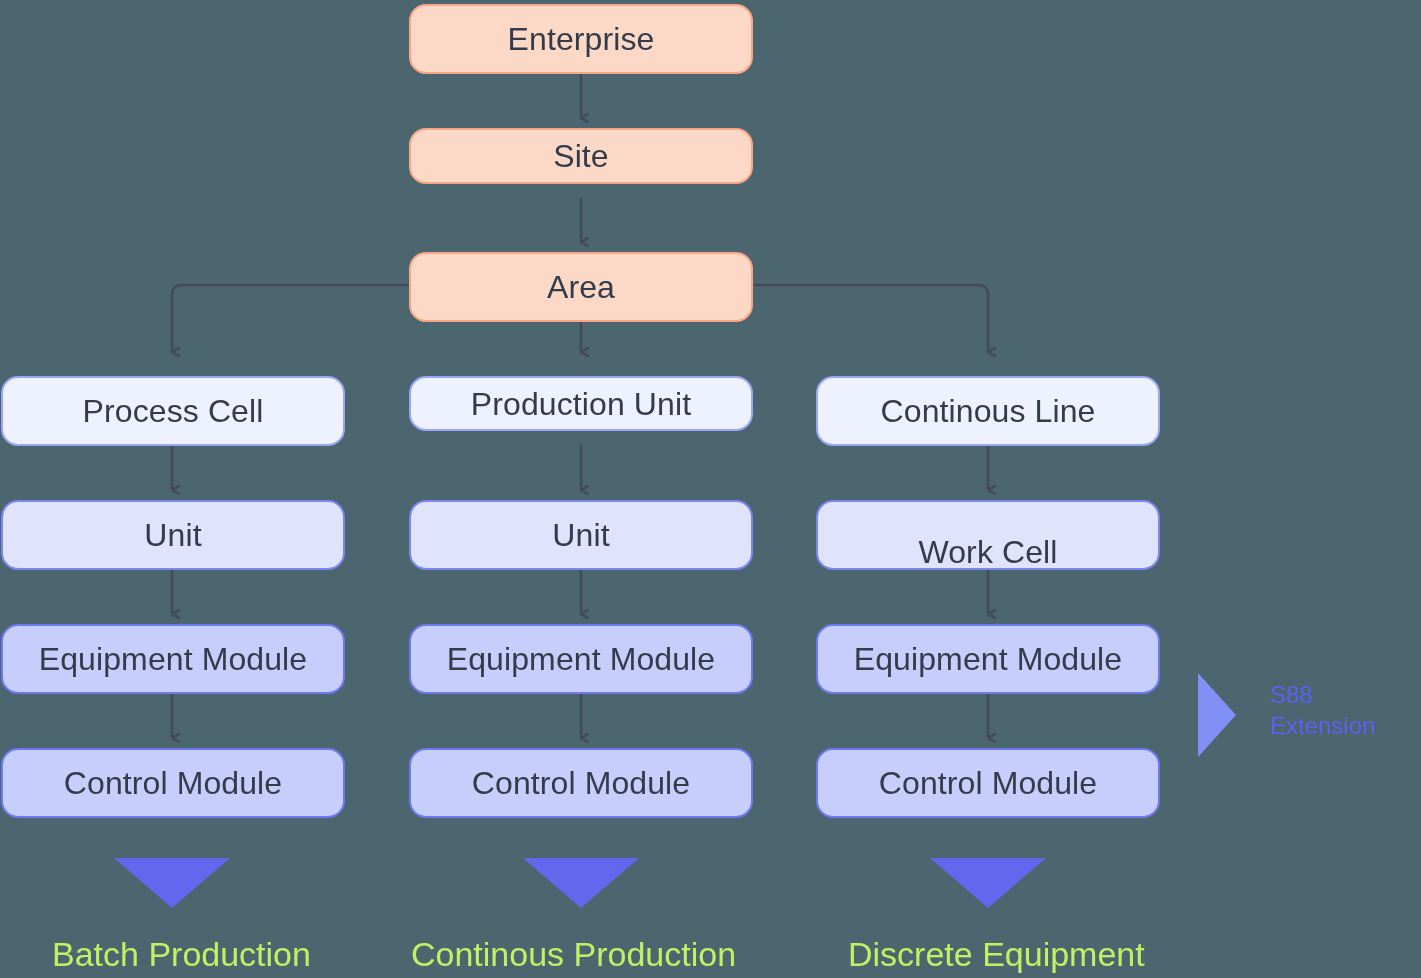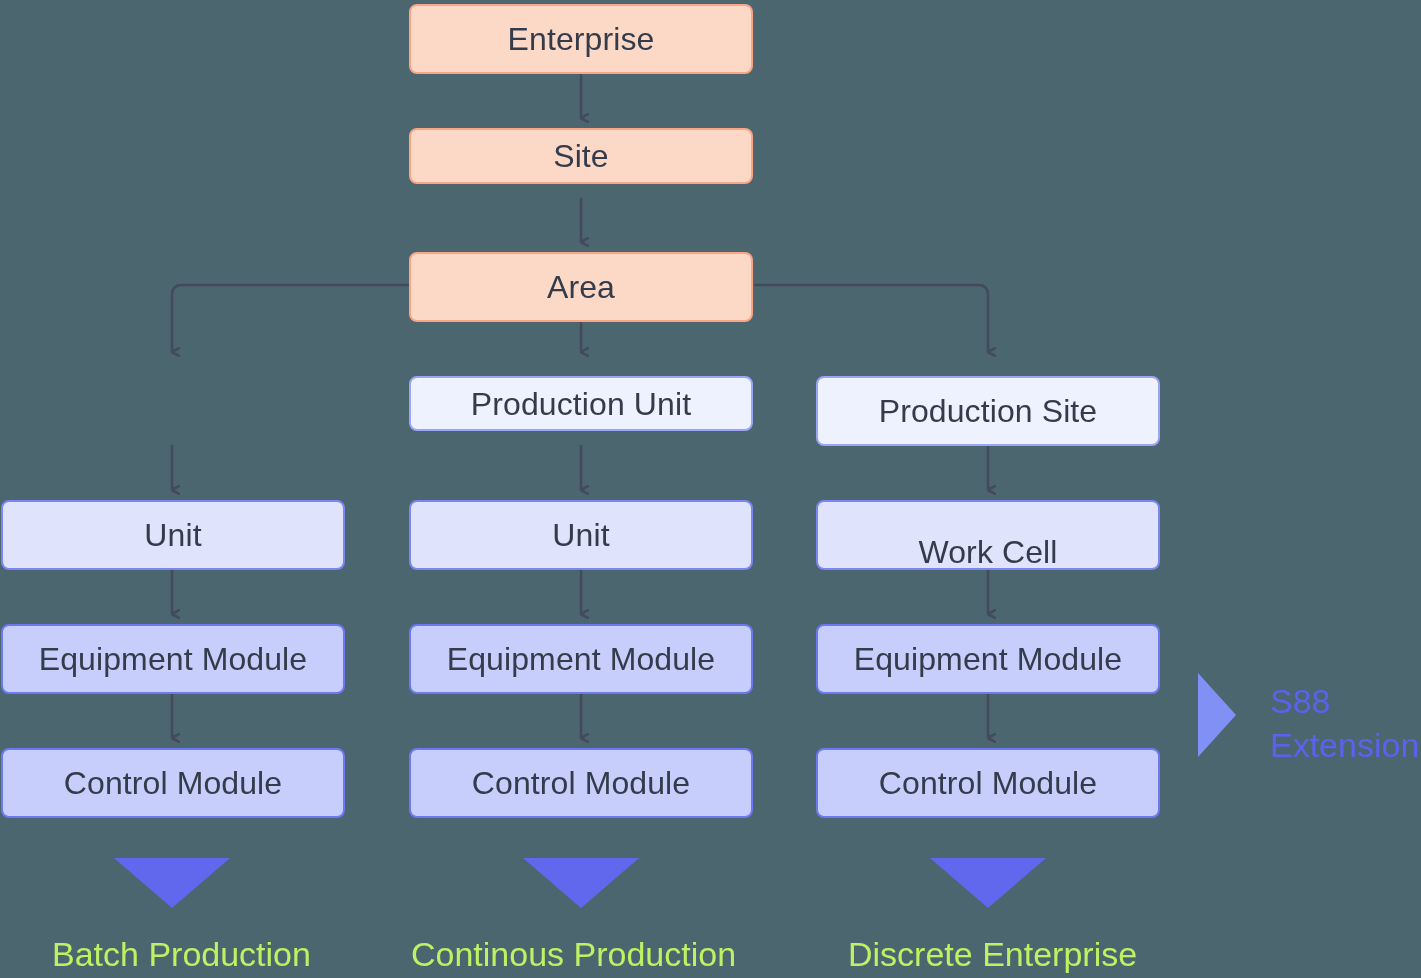--- a/index.html
+++ b/index.html
@@ -16,21 +16,21 @@
     height: 978px;
     background: #4c6670;
     overflow: hidden;
   }
   .node {
     position: absolute;
     box-sizing: border-box;
     display: flex;
     align-items: center;
     justify-content: center;
-    border-radius: 8px;
+    border-radius: 17px;
     font-size: 32px;
     line-height: 1;
     color: #343b4a;
     letter-spacing: 0.1px;
     white-space: nowrap;
   }
   .node.orange {
     background: #fcd9c7;
     border: 2px solid #f9a586;
   }
@@ -77,21 +77,21 @@
   }
   .outcome {
     position: absolute;
     font-size: 34px;
     color: #bef264;
     line-height: 1;
     white-space: nowrap;
   }
   .s88 {
     position: absolute;
-    font-size: 34px;
+    font-size: 24px;
     color: #5a62ef;
     line-height: 1.28;
     white-space: nowrap;
   }
 </style>
 </head>
 <body>
 
 <div id="canvas">
 
@@ -132,20 +132,23 @@
   </div>
 
   <div class="node orange" style="left:409px; top:128px; width:344px; height:56px;">
     <span>Site</span>
   </div>
 
   <div class="node orange" style="left:409px; top:252px; width:344px; height:70px;">
     <span>Area</span>
   </div>
 
+  <div class="node t1" style="left:1px; top:376px; width:344px; height:70px;">
+    <span>Process Cell</span>
+  </div>
   <div class="node t2" style="left:1px; top:500px; width:344px; height:70px;">
     <span>Unit</span>
   </div>
   <div class="node t3" style="left:1px; top:624px; width:344px; height:70px;">
     <span>Equipment Module</span>
   </div>
   <div class="node t4" style="left:1px; top:748px; width:344px; height:70px;">
     <span>Control Module</span>
   </div>
 
@@ -156,39 +159,39 @@
     <span>Unit</span>
   </div>
   <div class="node t3" style="left:409px; top:624px; width:344px; height:70px;">
     <span>Equipment Module</span>
   </div>
   <div class="node t4" style="left:409px; top:748px; width:344px; height:70px;">
     <span>Control Module</span>
   </div>
 
   <div class="node t1" style="left:816px; top:376px; width:344px; height:70px;">
-    <span>Production Site</span>
+    <span>Continous Line</span>
   </div>
   <div class="node t2" style="left:816px; top:500px; width:344px; height:70px;align-items:flex-end;">
     <span>Work Cell</span>
   </div>
   <div class="node t3" style="left:816px; top:624px; width:344px; height:70px;">
     <span>Equipment Module</span>
   </div>
   <div class="node t4" style="left:816px; top:748px; width:344px; height:70px;">
     <span>Control Module</span>
   </div>
 
   <div class="tri-down" style="left:114px; top:858px;"></div>
   <div class="tri-down" style="left:523px; top:858px;"></div>
   <div class="tri-down" style="left:930px; top:858px;"></div>
 
   <div class="outcome" style="left:52px; top:937px;">Batch Production</div>
   <div class="outcome" style="left:411px; top:937px;">Continous Production</div>
-  <div class="outcome" style="left:848px; top:937px;">Discrete Enterprise</div>
+  <div class="outcome" style="left:848px; top:937px;">Discrete Equipment</div>
 
   <div class="tri-right" style="left:1198px; top:673px;"></div>
   <div class="s88" style="left:1270px; top:680px;">
     <div>S88</div>
     <div>Extension</div>
   </div>
 
 </div>
 
 </body></html>

